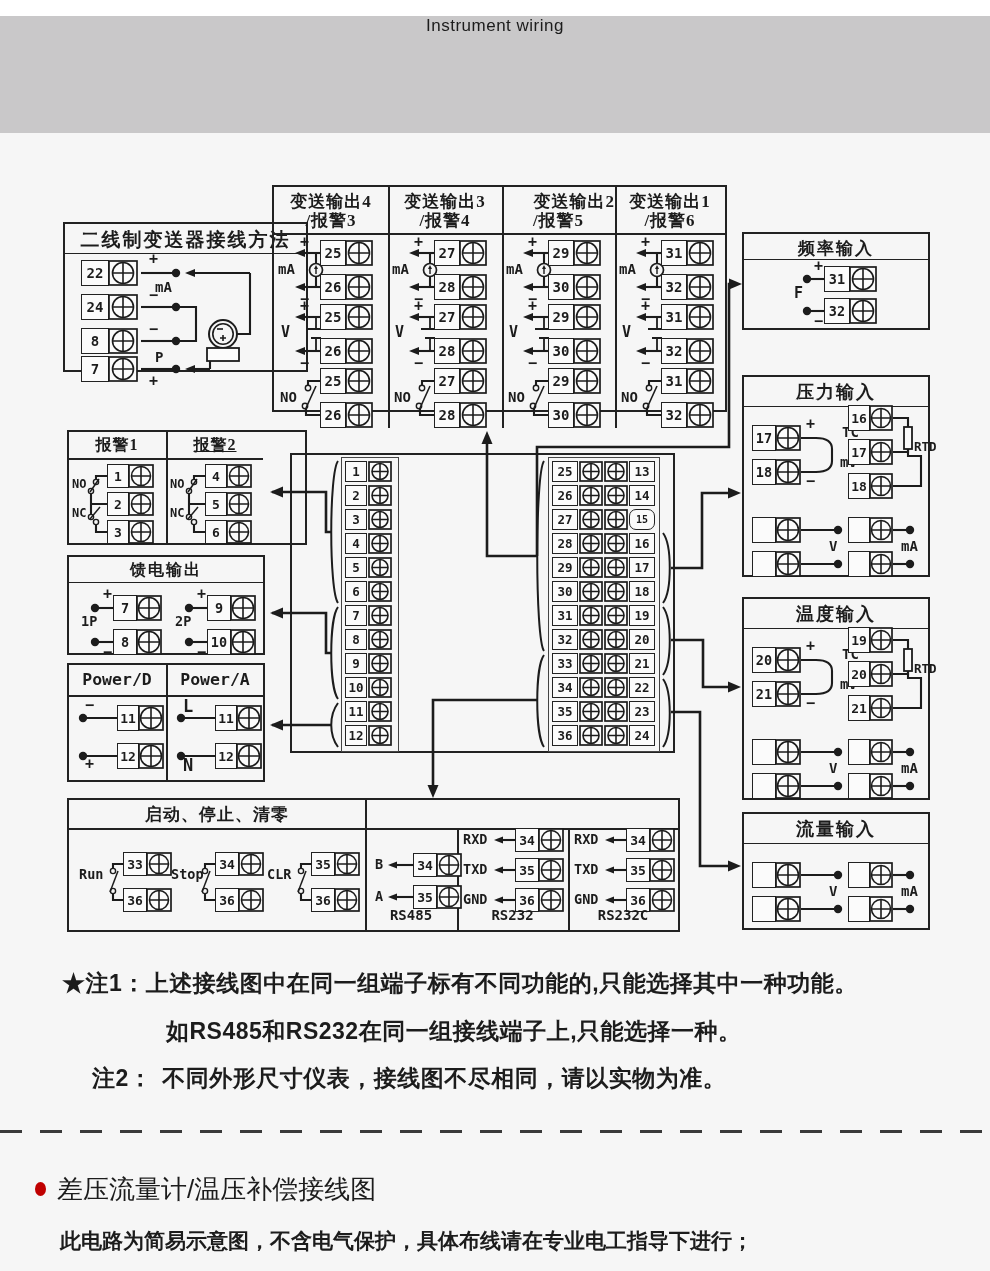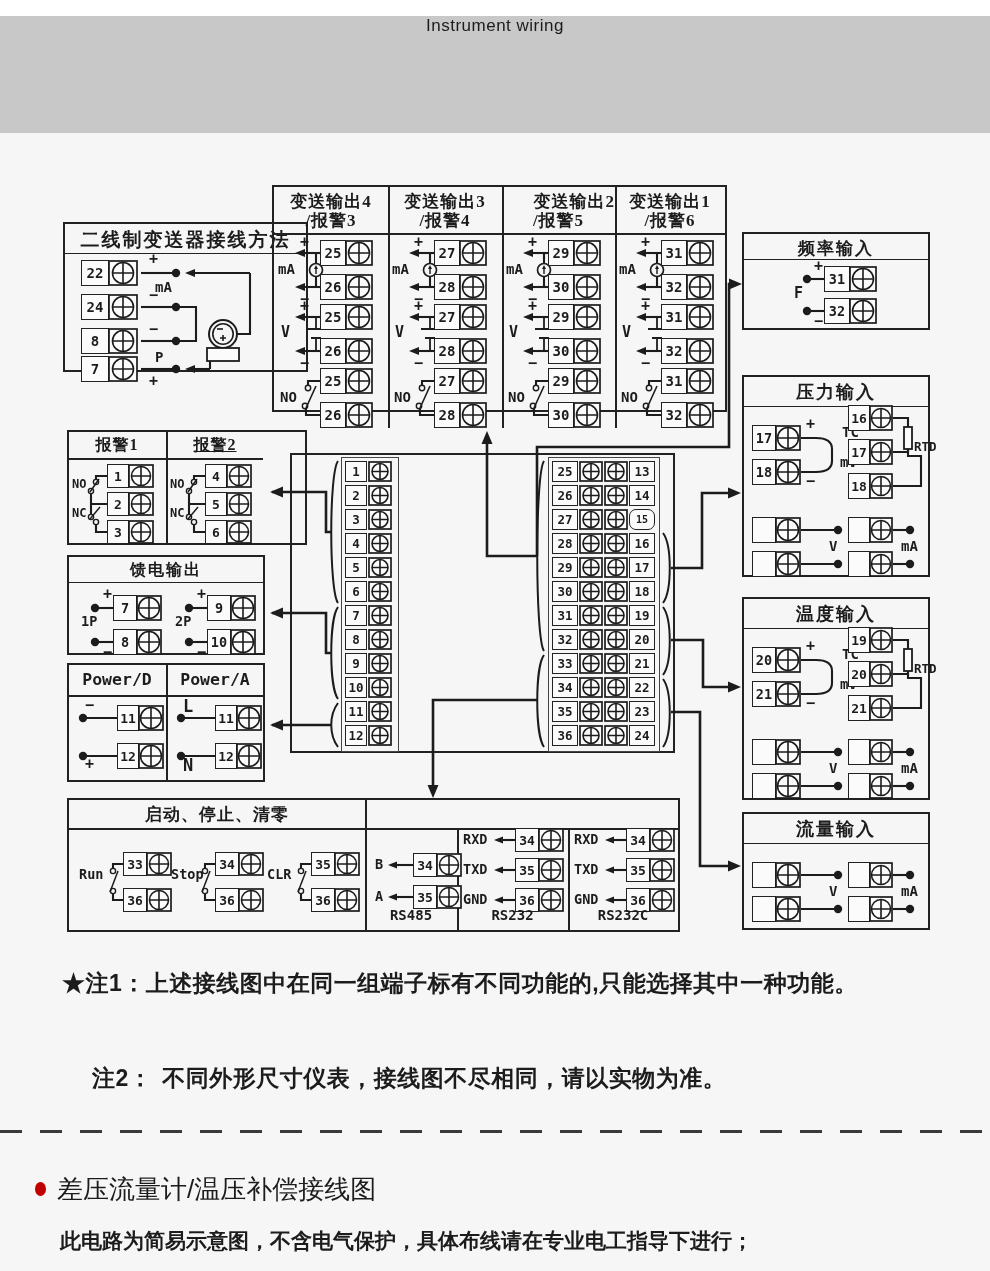--- a/index.html
+++ b/index.html
@@ -1280,19 +1280,20 @@
         <path d="M 671 568 L 702 568 L 702 493 L 731 493" stroke="#1c1c1c" fill="none" stroke-width="2.6"></path>
         <polygon points="741,493 728,487.5 728,498.5" fill="#1c1c1c"></polygon>
         <path d="M 671 640 L 703 640 L 703 687 L 731 687" stroke="#1c1c1c" fill="none" stroke-width="2.6"></path>
         <polygon points="741,687 728,681.5 728,692.5" fill="#1c1c1c"></polygon>
         <path d="M 671 712 L 700 712 L 700 866 L 731 866" stroke="#1c1c1c" fill="none" stroke-width="2.6"></path>
         <polygon points="741,866 728,860.5 728,871.5" fill="#1c1c1c"></polygon>
       </svg>
     </div>
 
   <div class="note" style="left:62px;top:968px;"><span>★注1：</span><span>上述接线图中在同一组端子标有不同功能的,只能选择其中一种功能。</span></div>
+  <div class="note" style="left:166px;top:1016px;"><span>如RS485和RS232在同一组接线端子上,只能选择一种。</span></div>
   <div class="note" style="left:92px;top:1063px;"><span>注2：</span><span style="padding-left:10px">不同外形尺寸仪表，接线图不尽相同，请以实物为准。</span></div>
 
   <div id="dash"></div>
   <div id="bullet"></div>
   <div id="bheading">差压流量计/温压补偿接线图</div>
   <div id="bbody">此电路为简易示意图，不含电气保护，具体布线请在专业电工指导下进行；</div>
 </div>
 
 </body></html>

